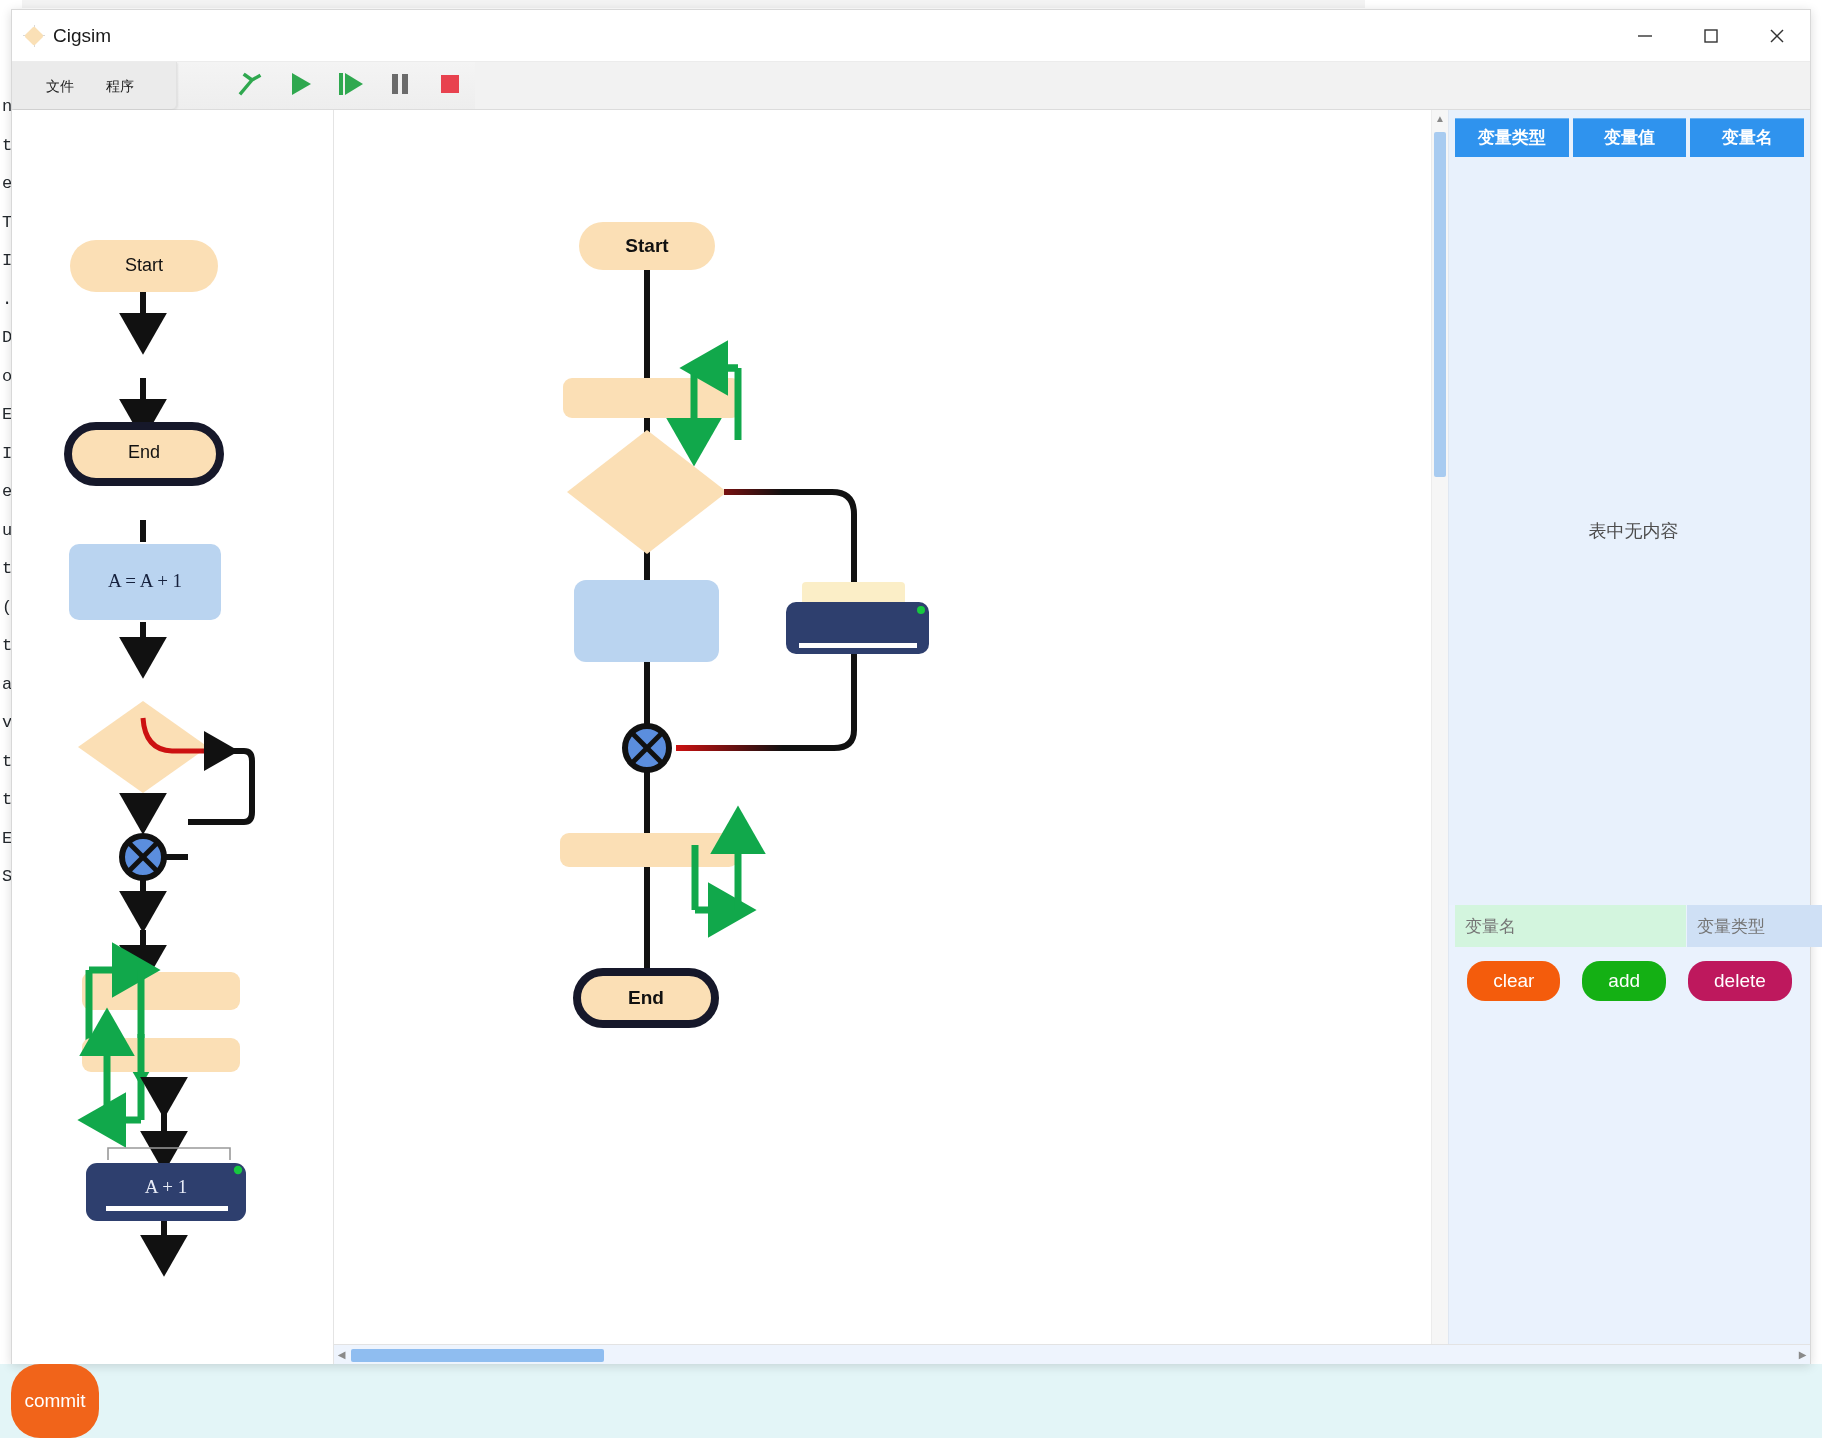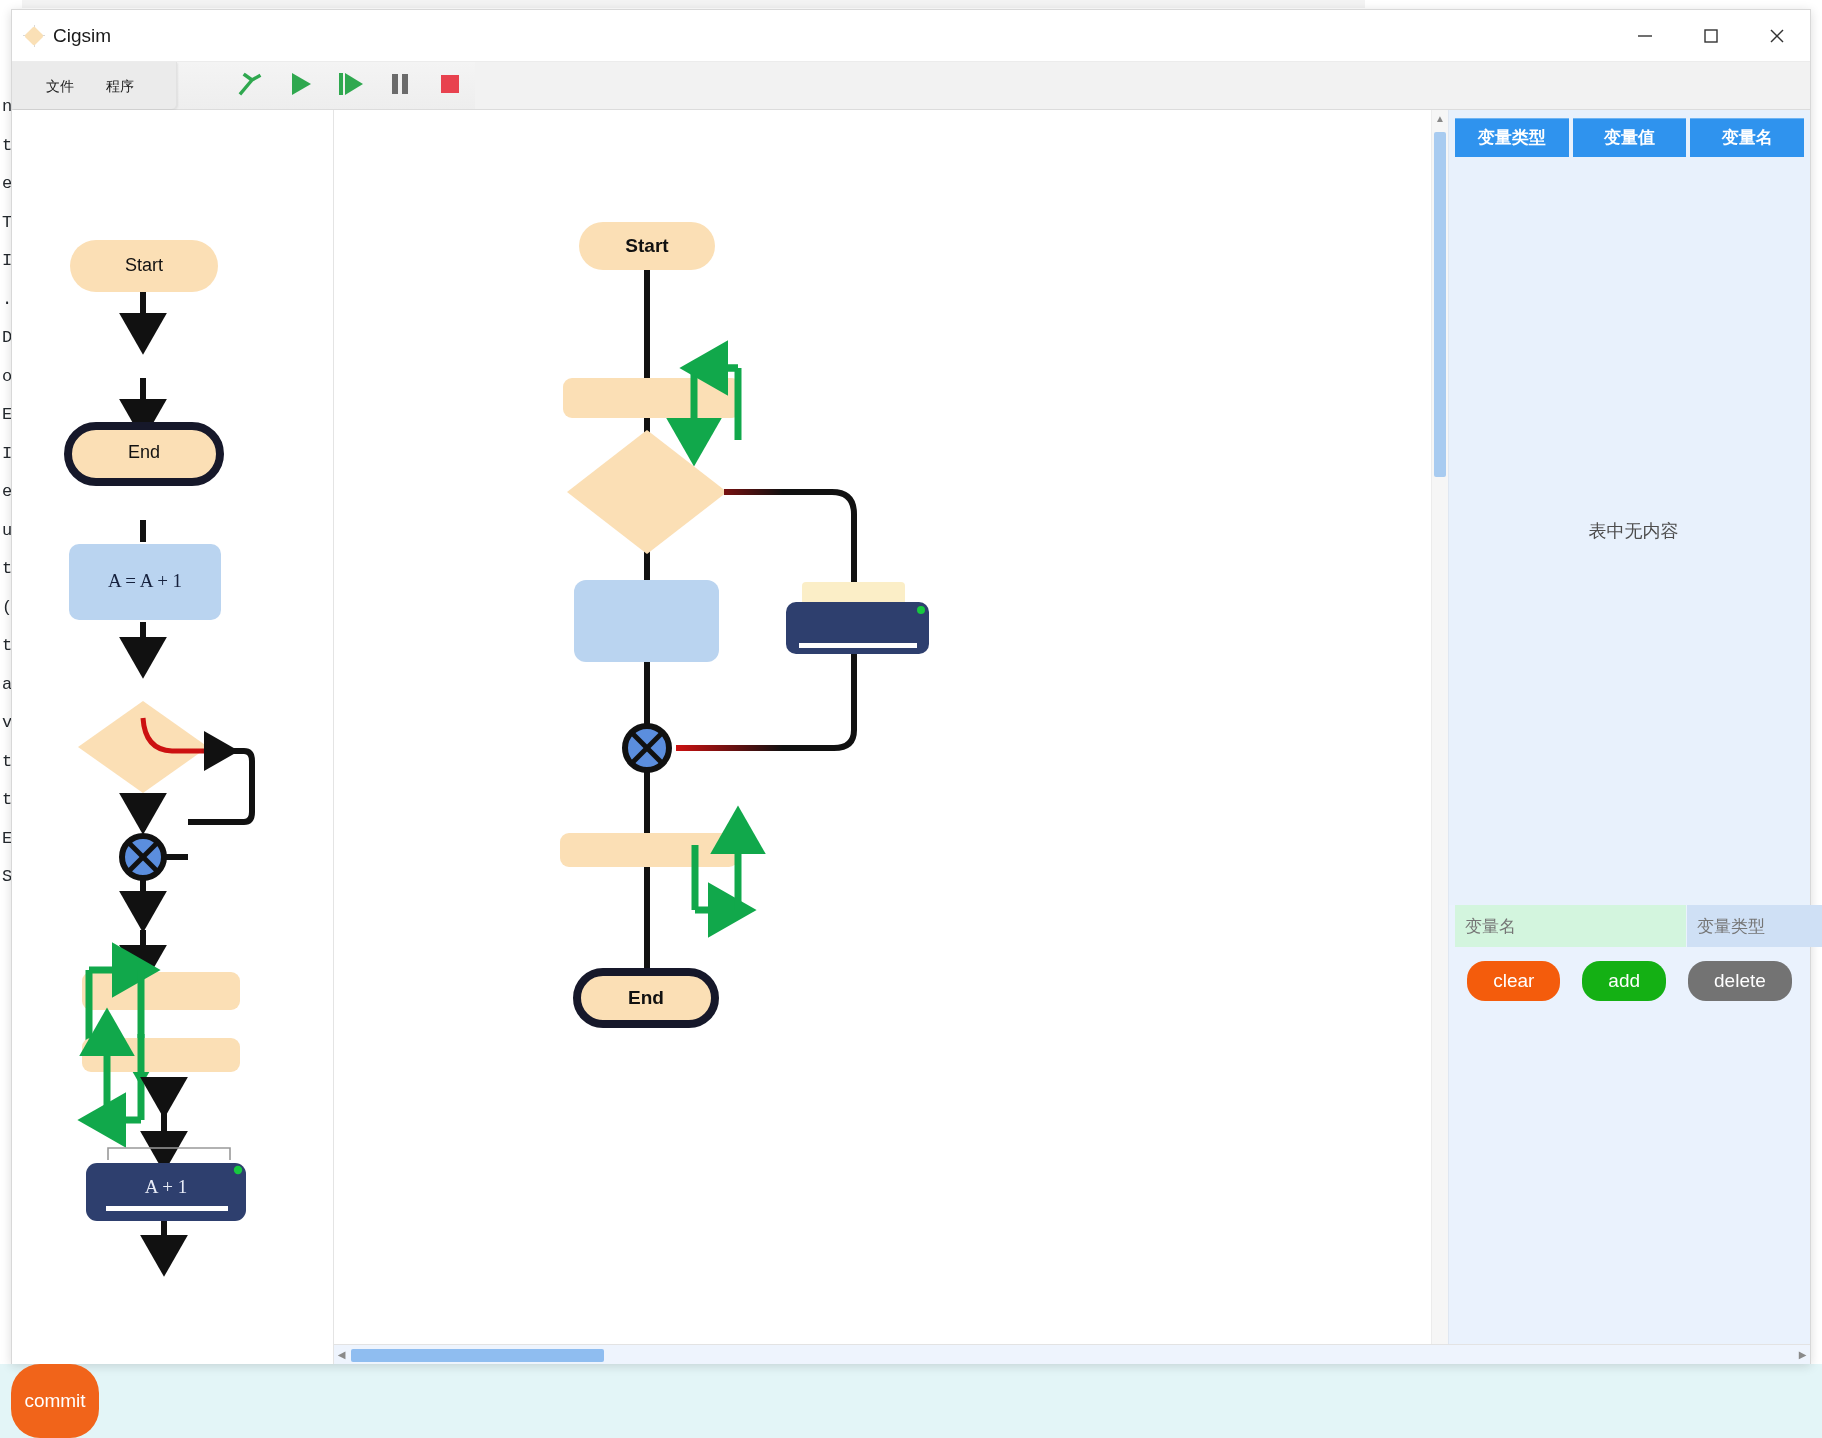--- a/index.html
+++ b/index.html
@@ -177,21 +177,21 @@
     display: flex; justify-content: center; gap: 22px; padding: 14px 0 16px 0;
     background: #eaf2fd;
   }
   .vbtn {
     border: none; border-radius: 18px; color: #ffffff;
     font-size: 19px; padding: 9px 26px; cursor: pointer;
     font-family: "Liberation Sans", sans-serif;
   }
   #btn-clear { background: #f45c0c; }
   #btn-add { background: #14b014; }
-  #btn-delete { background: #737373; }
+  #btn-delete { background: #be185d; }
 
   #output-box {
     flex: 1; background: #ffffff; border-top: 1px solid #d9e2ee;
     padding: 16px 14px; font-size: 18px; color: #a2a2a2;
     font-family: "DejaVu Sans", sans-serif;
   }
 
   
   #bottombar {
     position: absolute; left: 0; top: 1364px; width: 1822px; height: 74px;

